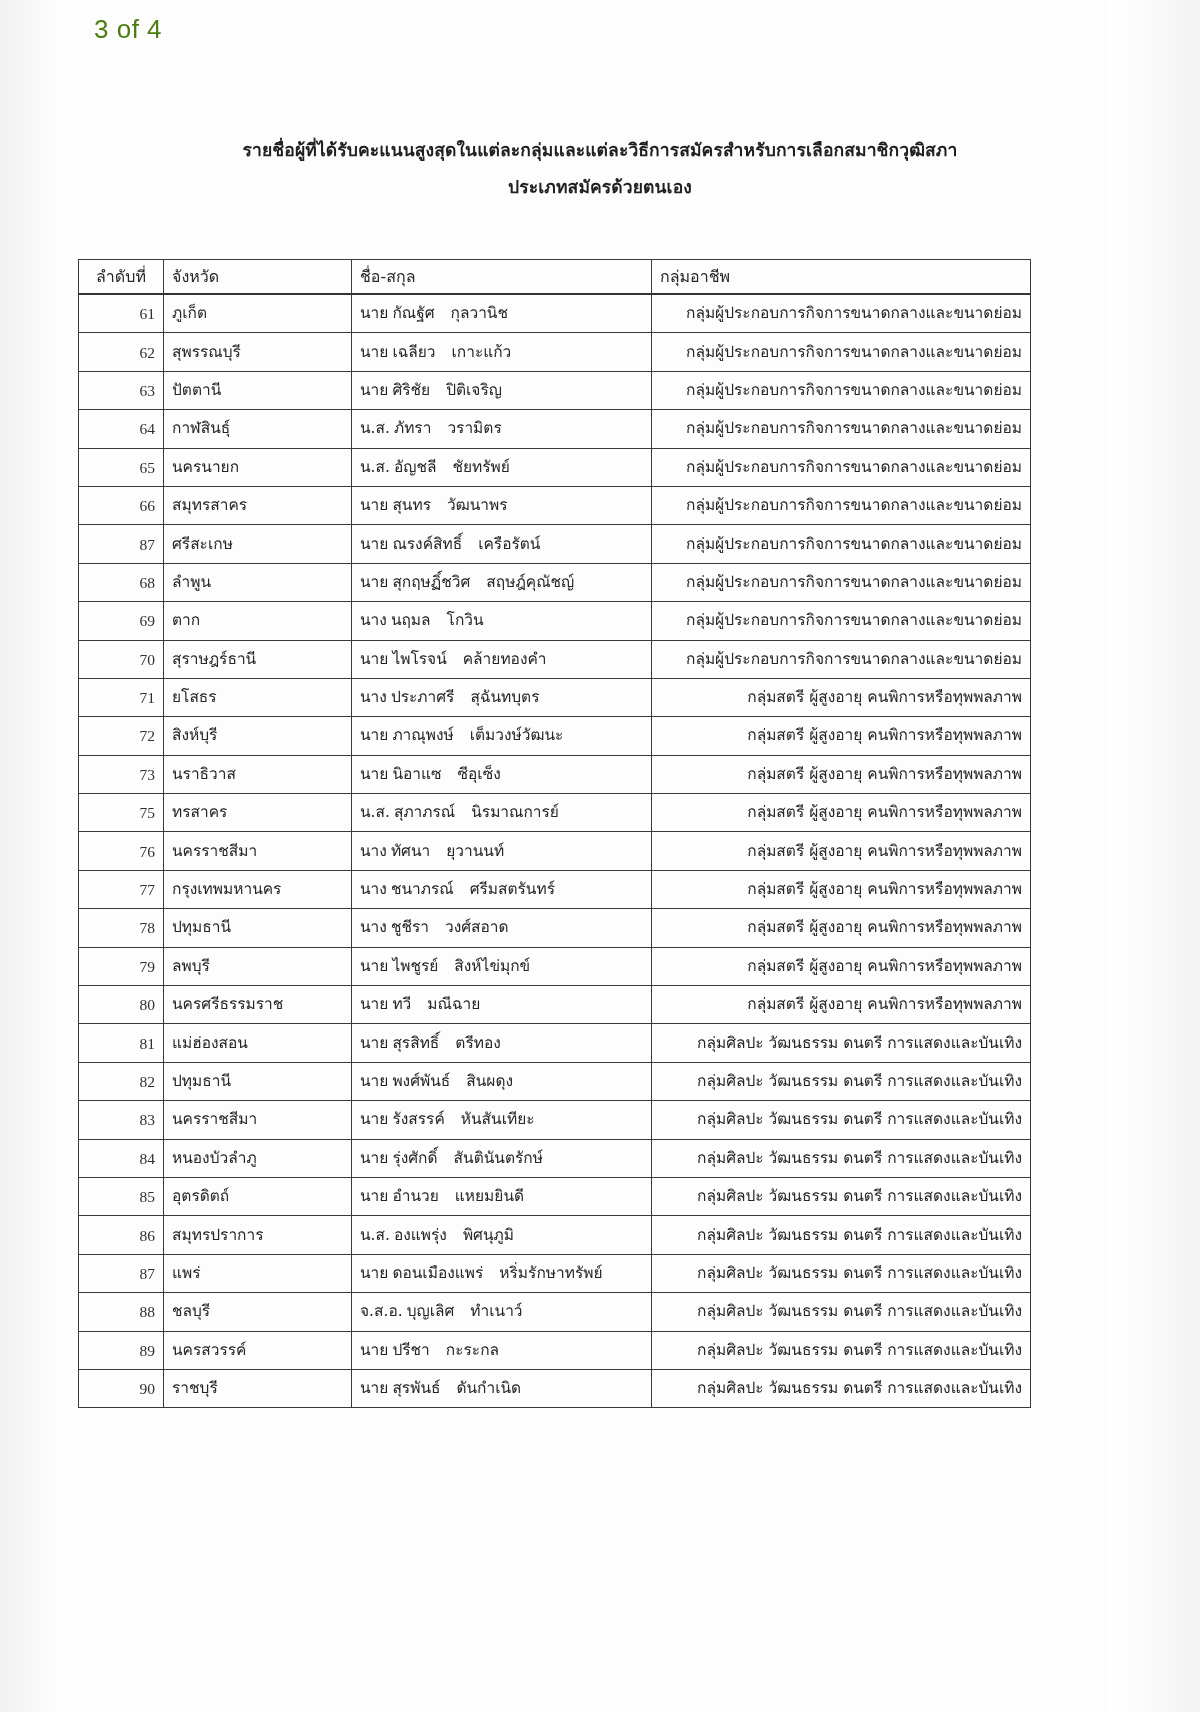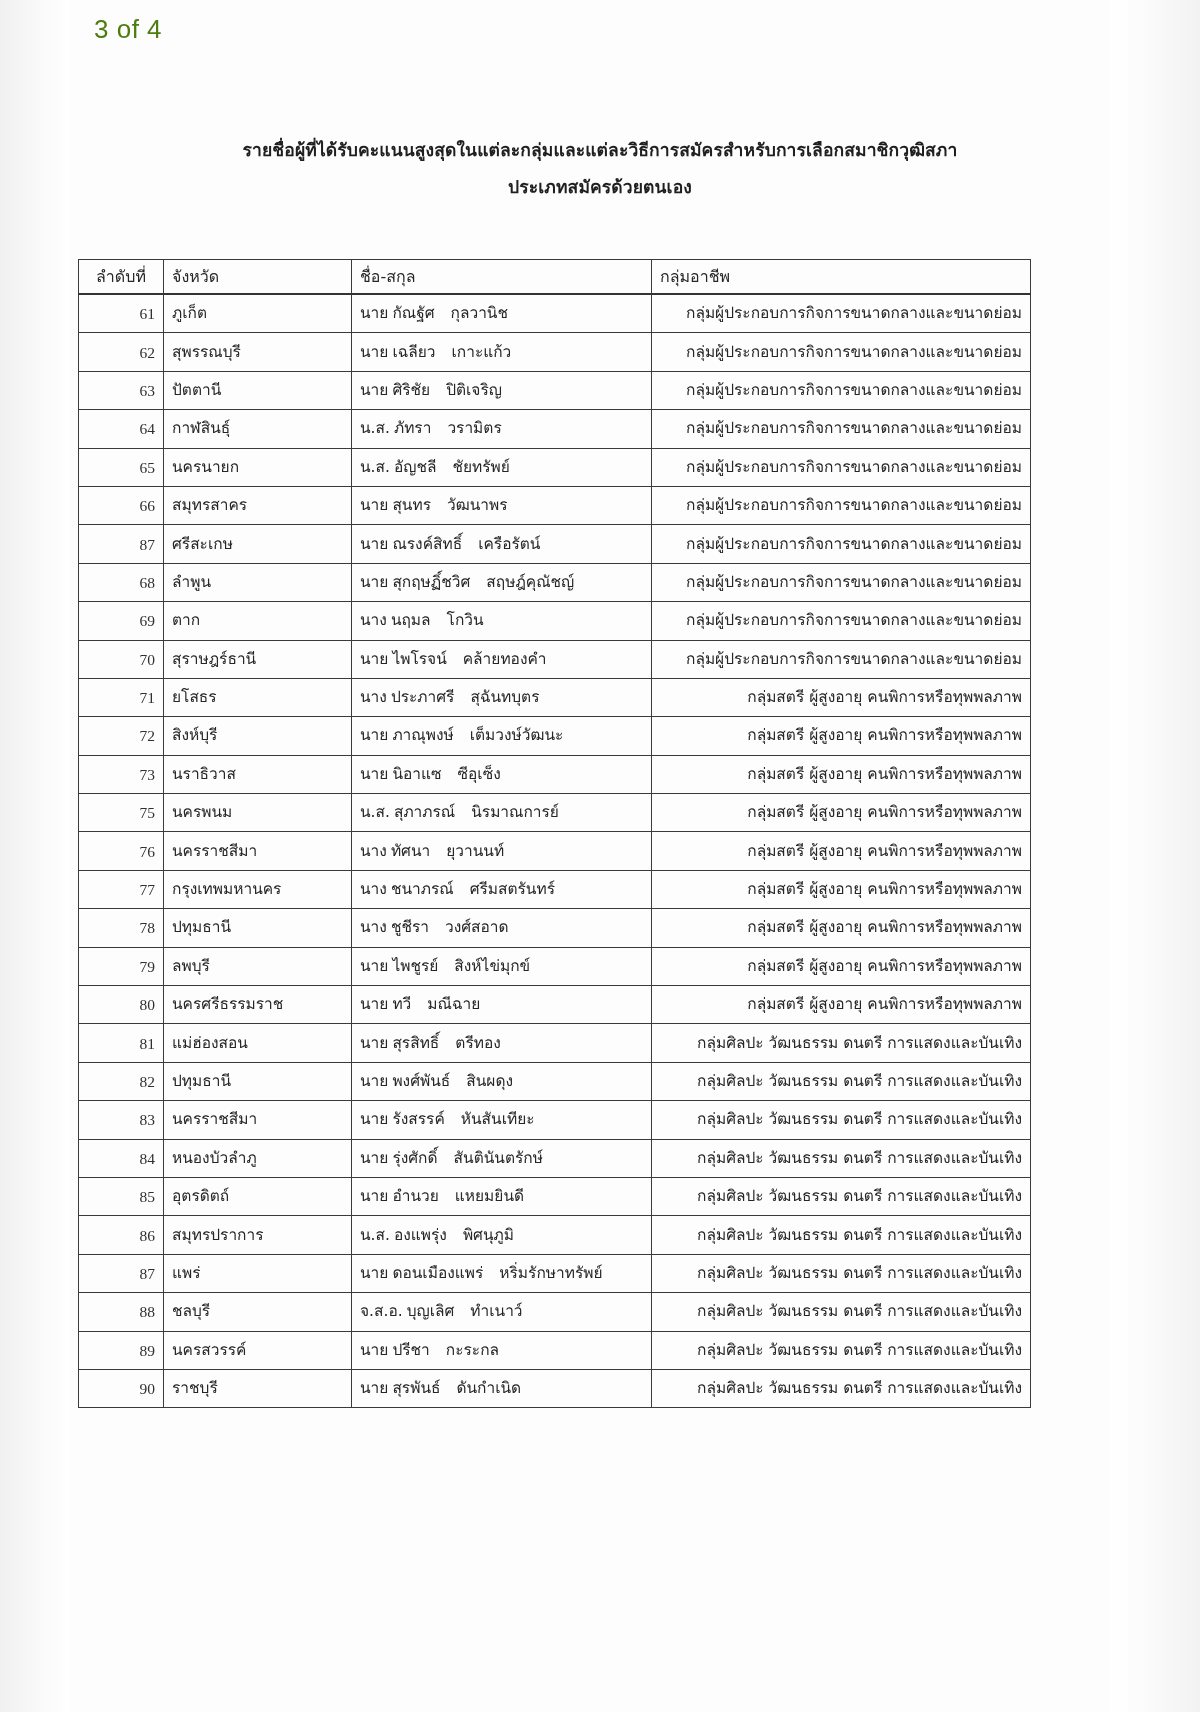--- a/index.html
+++ b/index.html
@@ -248,21 +248,21 @@
             <td class="cell-group">กลุ่มสตรี ผู้สูงอายุ คนพิการหรือทุพพลภาพ</td>
           </tr>
           <tr>
             <td class="cell-no">73</td>
             <td class="cell-prov">นราธิวาส</td>
             <td class="cell-name"><span class="name-title">นาย</span><span class="name-given">นิอาแซ</span><span class="name-family">ซีอุเซ็ง</span></td>
             <td class="cell-group">กลุ่มสตรี ผู้สูงอายุ คนพิการหรือทุพพลภาพ</td>
           </tr>
           <tr>
             <td class="cell-no">75</td>
-            <td class="cell-prov">นครพนม</td>
+            <td class="cell-prov">ทรสาคร</td>
             <td class="cell-name"><span class="name-title">น.ส.</span><span class="name-given">สุภาภรณ์</span><span class="name-family">นิรมาณการย์</span></td>
             <td class="cell-group">กลุ่มสตรี ผู้สูงอายุ คนพิการหรือทุพพลภาพ</td>
           </tr>
           <tr>
             <td class="cell-no">76</td>
             <td class="cell-prov">นครราชสีมา</td>
             <td class="cell-name"><span class="name-title">นาง</span><span class="name-given">ทัศนา</span><span class="name-family">ยุวานนท์</span></td>
             <td class="cell-group">กลุ่มสตรี ผู้สูงอายุ คนพิการหรือทุพพลภาพ</td>
           </tr>
           <tr>

